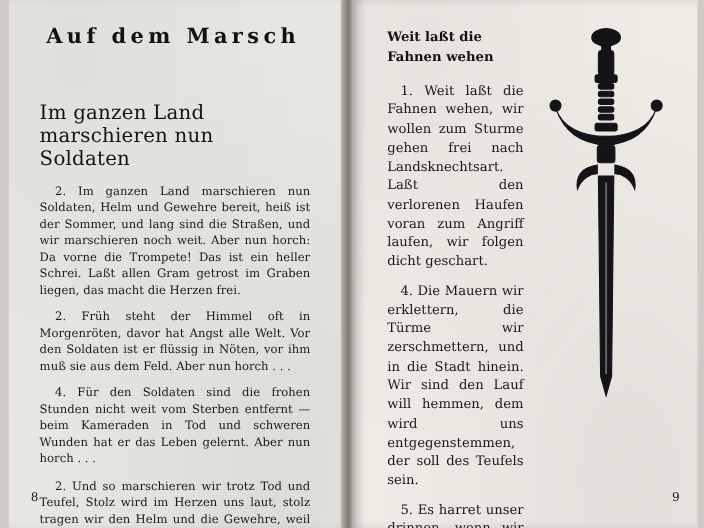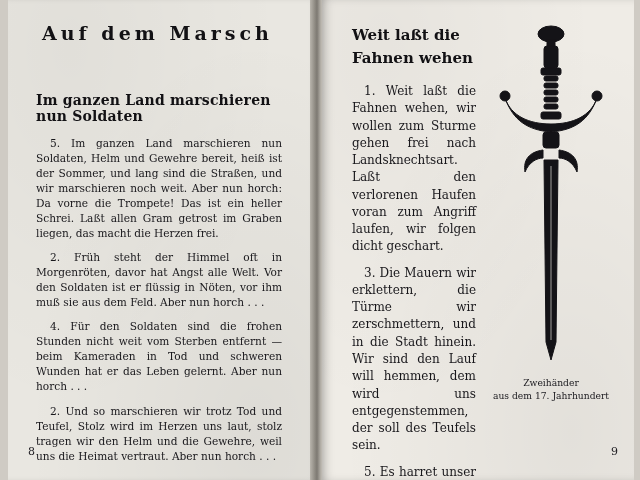--- a/index.html
+++ b/index.html
@@ -69,22 +69,22 @@
   .chapter-title {
     font-family: "DejaVu Serif", serif;
     font-size: 19px;
     letter-spacing: 4px;
     font-weight: bold;
     text-align: left;
     margin: 4px 0 0 6px;
     color: #121114;
   }
   .section-title {
-    font-size: 14px;
-    font-weight: bold;
+    font-size: 18px;
+    font-weight: normal;
     margin: 48px 0 12px 0;
     letter-spacing: 0.2px;
     color: #121114;
   }
   .para {
     font-size: 10.6px;
     line-height: 1.42;
     text-align: justify;
     margin: 0 0 9px 0;
     text-indent: 14px;
@@ -104,21 +104,21 @@
   }
 
   
   .right-inner {
     position: absolute;
     left: 352px; top: 18px;
     width: 124px;
     color: #17161a;
   }
   .right-title {
-    font-size: 15px;
+    font-size: 12px;
     font-weight: bold;
     line-height: 1.5;
     margin: 6px 0 14px 0;
     color: #121114;
   }
   .rpara {
     font-size: 12px;
     line-height: 1.44;
     text-align: justify;
     margin: 0 0 9px 0;
@@ -156,41 +156,41 @@
   <div class="bg-dark-right"></div>
 
   <div class="left-page">
     <div class="paper-tex"></div>
   </div>
 
   <div class="left-inner">
     <div class="chapter-title">Auf dem Marsch</div>
     <div class="section-title">Im ganzen Land marschieren nun Soldaten</div>
 
-    <p class="para">5. Im ganzen Land marschieren nun Soldaten, Helm und Gewehre bereit, heiß ist der Sommer, und lang sind die Straßen, und wir marschieren noch weit. Aber nun horch: Da vorne die Trompete! Das ist ein heller Schrei. Laßt allen Gram getrost im Graben liegen, das macht die Herzen frei.</p>
+    <p class="para">2. Im ganzen Land marschieren nun Soldaten, Helm und Gewehre bereit, heiß ist der Sommer, und lang sind die Straßen, und wir marschieren noch weit. Aber nun horch: Da vorne die Trompete! Das ist ein heller Schrei. Laßt allen Gram getrost im Graben liegen, das macht die Herzen frei.</p>
     <p class="para">2. Früh steht der Himmel oft in Morgenröten, davor hat Angst alle Welt. Vor den Soldaten ist er flüssig in Nöten, vor ihm muß sie aus dem Feld. Aber nun horch . . .</p>
     <p class="para">4. Für den Soldaten sind die frohen Stunden nicht weit vom Sterben entfernt — beim Kameraden in Tod und schweren Wunden hat er das Leben gelernt. Aber nun horch . . .</p>
     <p class="para">2. Und so marschieren wir trotz Tod und Teufel, Stolz wird im Herzen uns laut, stolz tragen wir den Helm und die Gewehre, weil uns die Heimat vertraut. Aber nun horch . . .</p>
 
 
   </div>
 
   <div class="folio-left">8</div>
 
   <div class="gutter"></div>
 
   <div class="right-page">
     <div class="paper-tex"></div>
   </div>
 
   <div class="right-inner">
     <div class="right-title">Weit laßt die Fahnen wehen</div>
 
     <p class="rpara">1. Weit laßt die Fahnen wehen, wir wollen zum Sturme gehen frei nach Landsknechtsart. Laßt den verlorenen Haufen voran zum Angriff laufen, wir folgen dicht geschart.</p>
-    <p class="rpara">3. Die Mauern wir erklettern, die Türme wir zerschmettern, und in die Stadt hinein. Wir sind den Lauf will hemmen, dem wird uns entgegenstemmen, der soll des Teufels sein.</p>
+    <p class="rpara">4. Die Mauern wir erklettern, die Türme wir zerschmettern, und in die Stadt hinein. Wir sind den Lauf will hemmen, dem wird uns entgegenstemmen, der soll des Teufels sein.</p>
     <p class="rpara">5. Es harret unser drinnen, wenn wir die Stadt gewinnen, viel Gold und Edelstein. Das wird ein lustig Leben bei uns im Lager geben, bei Würfelspiel und Wein.</p>
     <p class="rpara">4. Die Reihen fest geschlossen und vorwärts unverdrossen! Falle, wer fallen mag. Raum er nicht mit uns laufen, so muß er sich verschnaufen bis an den jüngsten Tag.</p>
 
   </div>
 
   <div class="figure">
     <span>
       <svg width="104" height="350" viewBox="0 0 104 350" aria-hidden="true">
         <g fill="#141317" stroke="#141317">
 
@@ -216,21 +216,17 @@
           <rect x="44" y="112" width="16" height="16" rx="3"></rect>
 
           <path d="M44 130 C 30 132, 24 140, 26 152 C 30 142, 38 138, 44 138 Z"></path>
           <path d="M60 130 C 74 132, 80 140, 78 152 C 74 142, 66 138, 60 138 Z"></path>
 
           <path d="M45 140 L59 140 L57 322 L52 340 L47 322 Z"></path>
         </g>
         <path d="M52 146 L52 320" stroke="#efece6" stroke-width="1.2" fill="none" opacity="0.55"></path>
       </svg>
     </span>
-    <div class="sword-cap">
-      <div>Zweihänder</div>
-      <div>aus dem 17. Jahrhundert</div>
-    </div>
   </div>
 
   <div class="folio-right">9</div>
 
 </div>
 
 </body></html>

